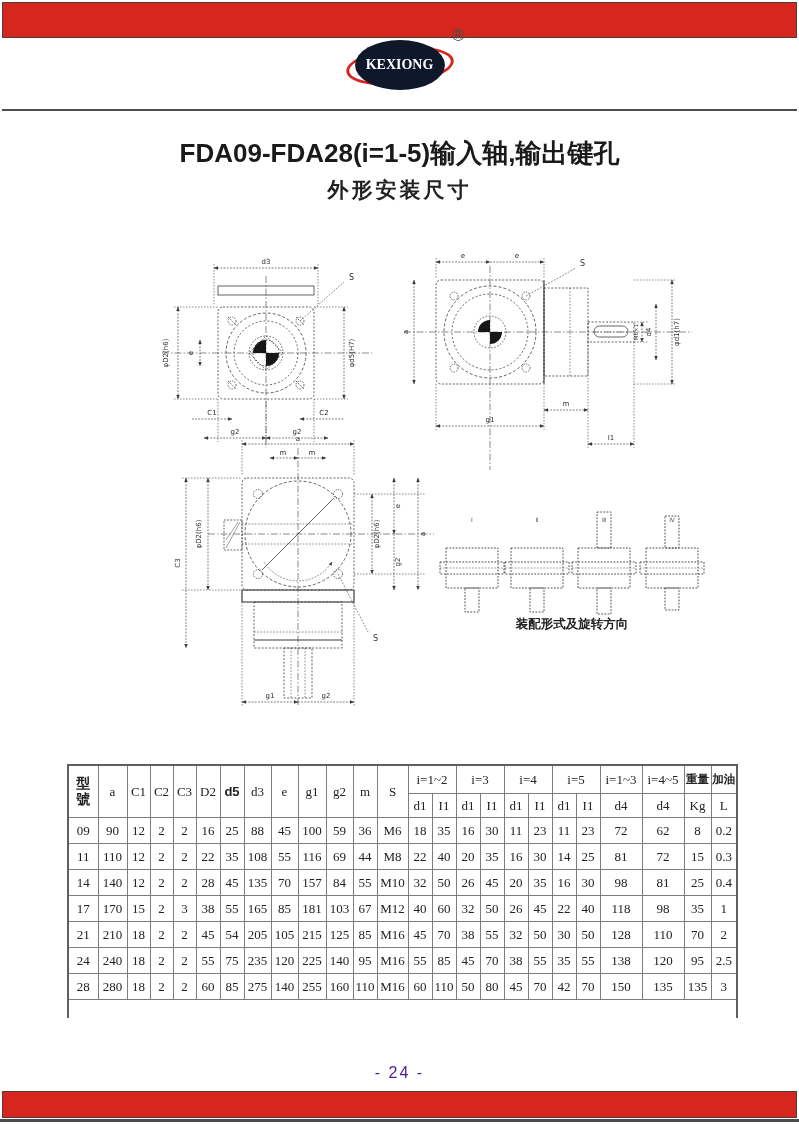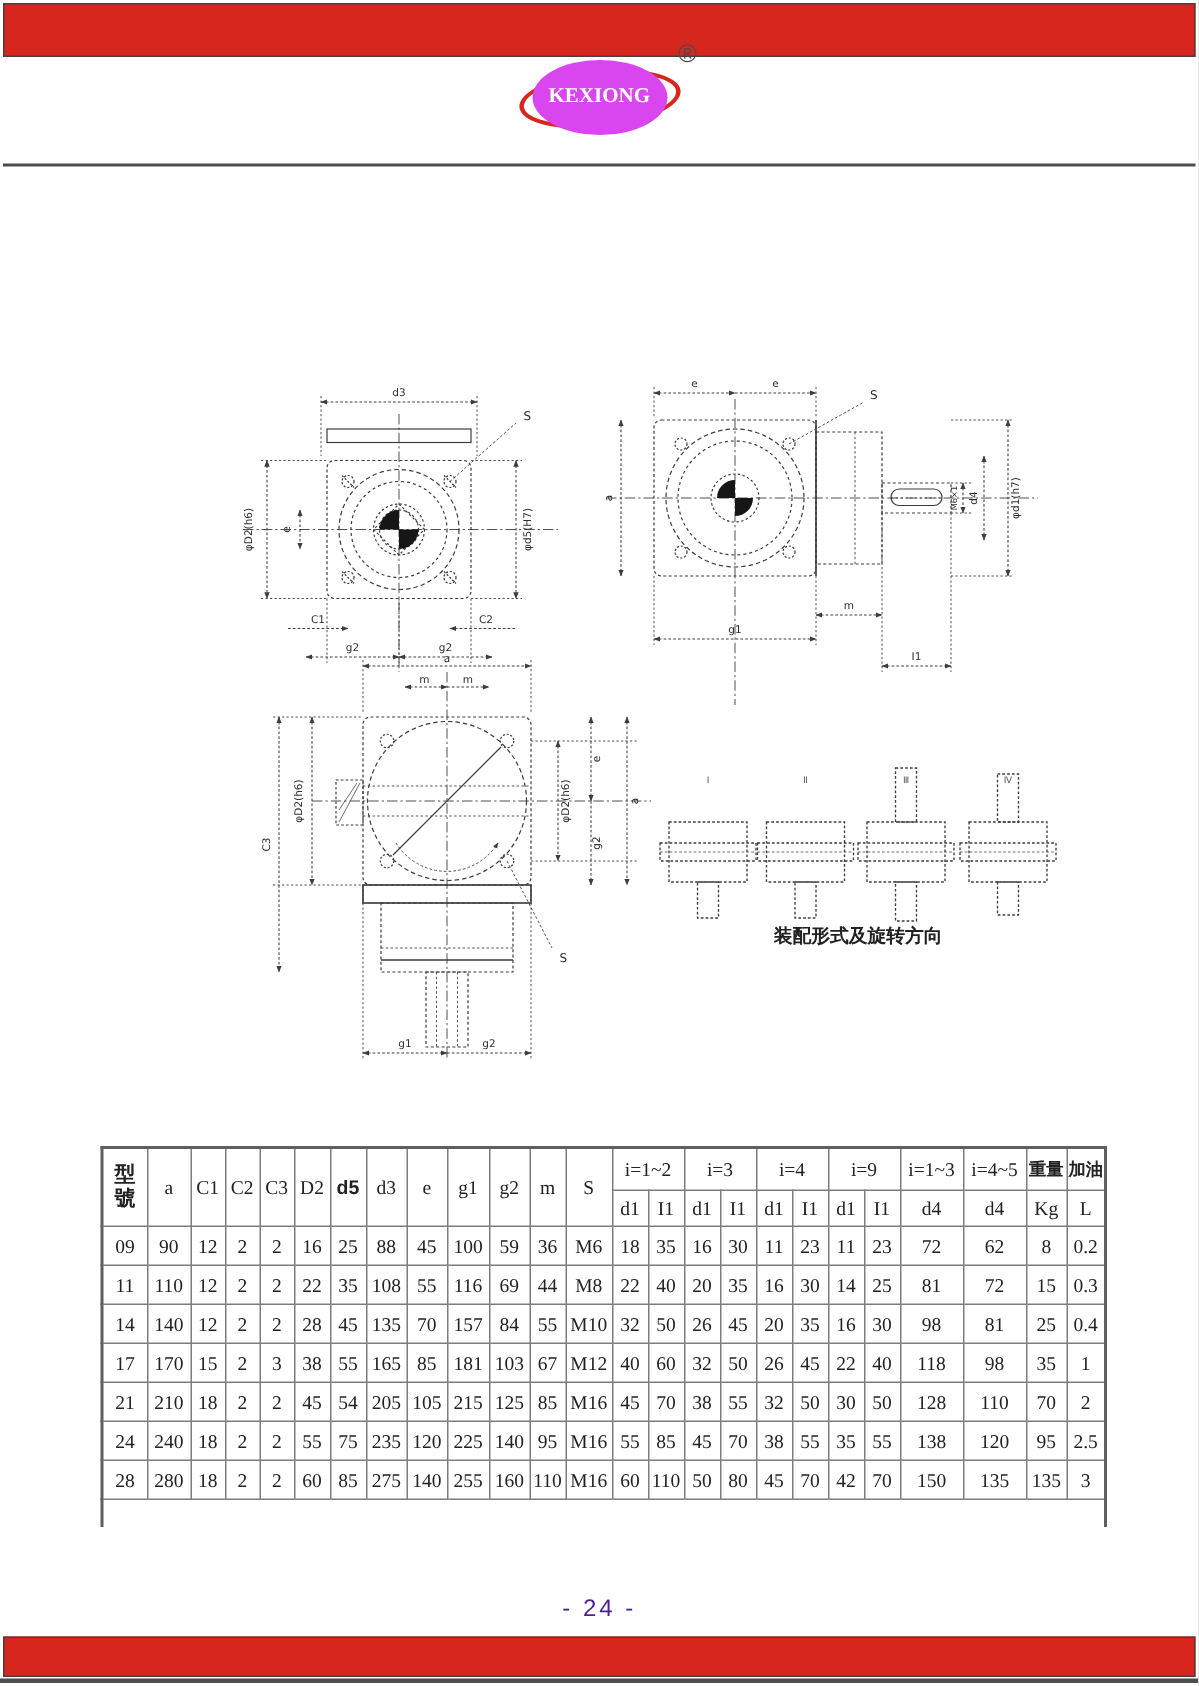--- a/index.html
+++ b/index.html
@@ -7,21 +7,21 @@
         font-family:"Liberation Serif",serif;outline:1px solid #c9c9c9;overflow:hidden;}
   .redbar{position:absolute;left:2px;right:2px;background:#d7261d;border:1px solid #4a3f3a;}
   .redbar.top{top:2px;height:34px;}
   .redbar.bottom{top:1091px;height:25px;}
   .bottom-edge{position:absolute;left:0;right:0;top:1119px;height:3px;background:#4d4d4d;}
 
   .brand{position:absolute;top:40px;left:0;width:100%;display:flex;align-items:center;justify-content:center;gap:14px;}
   .company-cn{font-size:33px;font-weight:bold;color:#1c1c1c;letter-spacing:1px;white-space:nowrap;}
   .logo{position:relative;width:90px;height:50px;flex:0 0 auto;}
   .logo-ring{position:absolute;left:-9px;right:-9px;top:7px;bottom:5px;border:3px solid #d7261d;border-radius:50%;transform:rotate(-6deg);}
-  .logo-ellipse{position:absolute;inset:0;background:#d946ef;border-radius:50%;display:flex;align-items:center;justify-content:center;}
+  .logo-ellipse{position:absolute;inset:0;background:#0f172a;border-radius:50%;display:flex;align-items:center;justify-content:center;}
   .logo-text{color:#ffffff;font-weight:bold;font-size:14px;font-family:"Liberation Serif",serif;letter-spacing:0;}
   .logo-reg{position:absolute;top:-14px;right:-20px;font-size:17px;color:#4a4a4a;font-family:"Liberation Sans",sans-serif;}
   .company-en{position:absolute;top:85px;left:0;width:100%;text-align:center;font-size:17px;font-weight:bold;
               letter-spacing:1px;color:#1c1c1c;}
   .divider{position:absolute;top:109px;left:2px;right:2px;height:2px;background:#4d4d4d;}
 
   .doc-title{position:absolute;top:136px;left:0;width:100%;text-align:center;font-size:26px;font-weight:bold;
              color:#1a1a1a;font-family:"Liberation Sans",sans-serif;}
   .doc-subtitle{position:absolute;top:176px;left:0;width:100%;text-align:center;font-size:21px;font-weight:600;
              letter-spacing:3px;color:#222;font-family:"Liberation Sans",sans-serif;}
@@ -60,20 +60,22 @@
     <span class="logo">
       <span class="logo-ring"></span>
       <span class="logo-ellipse">
         <span class="logo-text">KEXIONG</span>
       </span>
       <span class="logo-reg">®</span>
     </span>
   </div>
   <div class="divider"></div>
 
+  <div class="doc-title">FDA09-FDA28(i=1-5)输入轴,输出键孔</div>
+  <div class="doc-subtitle">外形安装尺寸</div>
 
   <svg class="drawing" style="left:148px;top:252px" width="270" height="210" viewBox="0 0 270 210">
     <defs>
       <marker id="aA" markerWidth="7" markerHeight="7" refX="6" refY="3.5" orient="auto-start-reverse">
         <path d="M0,0.9 L6.5,3.5 L0,6.1 z" fill="#3d3d3d"></path>
       </marker>
     </defs>
     <g stroke="#3d3d3d" stroke-width="0.8" fill="none">
 
       <line x1="14" y1="101" x2="224" y2="101" stroke-dasharray="7 2 1.5 2" stroke-width="0.6"></line>
@@ -346,21 +348,21 @@
           <th rowspan="2" class="emph">d5</th>
           <th rowspan="2">d3</th>
           <th rowspan="2">e</th>
           <th rowspan="2">g1</th>
           <th rowspan="2">g2</th>
           <th rowspan="2">m</th>
           <th rowspan="2">S</th>
           <th colspan="2">i=1~2</th>
           <th colspan="2">i=3</th>
           <th colspan="2">i=4</th>
-          <th colspan="2">i=9</th>
+          <th colspan="2">i=5</th>
           <th colspan="1">i=1~3</th>
           <th colspan="1">i=4~5</th>
           <th colspan="1" class="cn-h">重量</th>
           <th colspan="1" class="cn-h">加油</th>
         </tr>
         <tr>
           <th>d1</th>
           <th>I1</th>
           <th>d1</th>
           <th>I1</th>

